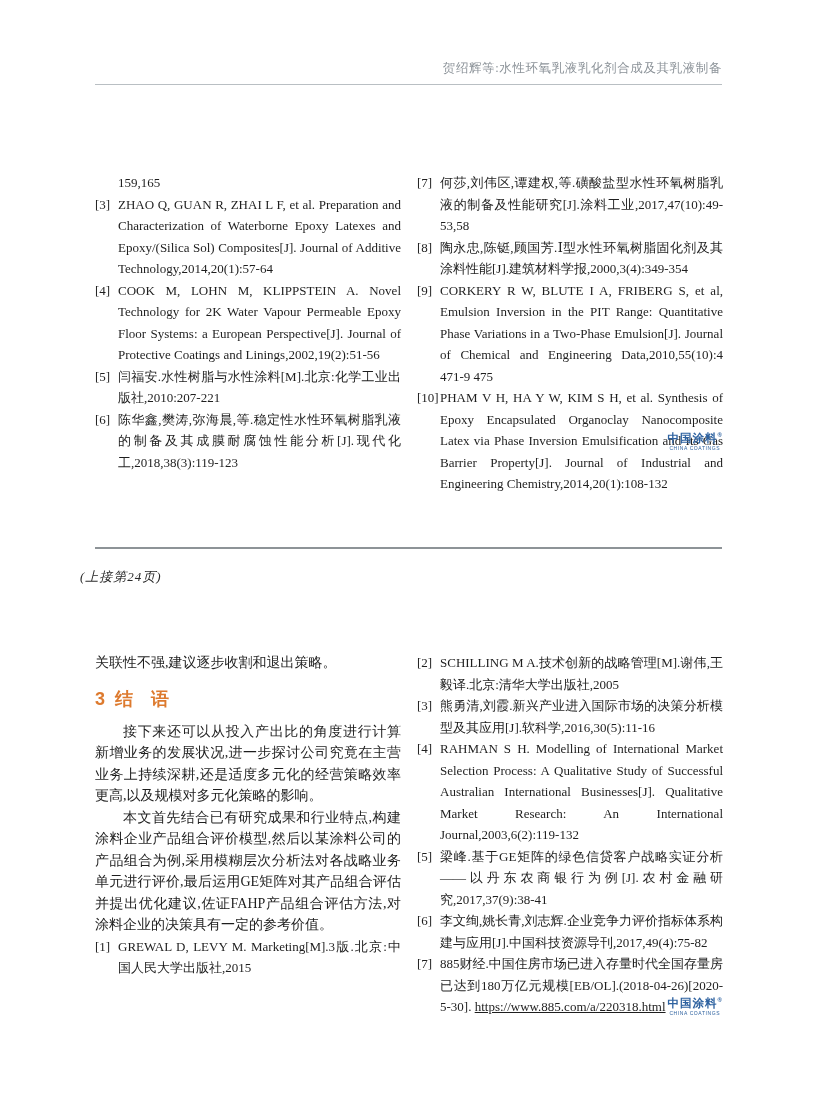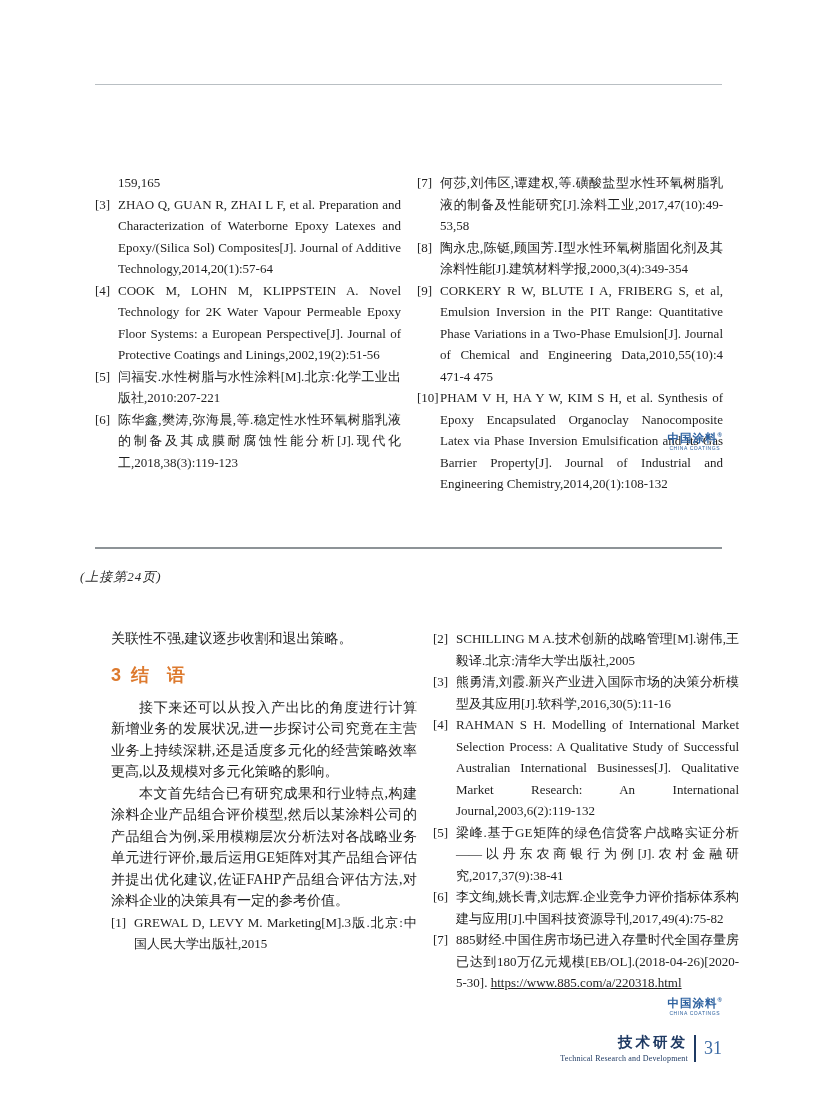--- a/index.html
+++ b/index.html
@@ -53,21 +53,21 @@
     position: absolute;
     top: 568px;
     left: 80px;
     font-size: 13px;
     font-style: italic;
     letter-spacing: 1px;
     color: #2a2a2a;
   }
 
   
-  .lower { top: 628px; margin-left: 16px; }
+  .lower { top: 652px; }
   .body-par { margin: 0; font-size: 14px; line-height: 21.5px; text-align: justify; }
   .indent { text-indent: 2em; }
   .section-heading {
     margin: 13px 0 10px 0;
     font-family: "Liberation Sans", "DejaVu Sans", sans-serif;
     font-size: 18px;
     font-weight: bold;
     color: #dd7a2e;
   }
   .section-heading .heading-title { margin-left: 10px; }
@@ -120,20 +120,21 @@
     letter-spacing: 0.2px;
   }
   .footer-bar { width: 2px; height: 27px; background: #1f3a63; margin: 0 8px 0 6px; }
   .footer-page { font-size: 18px; color: #3c6ba5; }
 </style>
 </head>
 <body>
 
 <div class="page">
 
+  <div class="running-title">贺绍辉等:水性环氧乳液乳化剂合成及其乳液制备</div>
   <div class="header-rule"></div>
 
   <div class="two-col refs-top">
     <div class="col">
       <div class="ref">
         <span class="ref-num"></span>
         <span class="ref-text">159,165</span>
       </div>
       <div class="ref">
         <span class="ref-num">[3]</span>
@@ -156,21 +157,21 @@
       <div class="ref">
         <span class="ref-num">[7]</span>
         <span class="ref-text">何莎,刘伟区,谭建权,等.磺酸盐型水性环氧树脂乳液的制备及性能研究[J].涂料工业,2017,47(10):49-53,58</span>
       </div>
       <div class="ref">
         <span class="ref-num">[8]</span>
         <span class="ref-text">陶永忠,陈铤,顾国芳.Ⅰ型水性环氧树脂固化剂及其涂料性能[J].建筑材料学报,2000,3(4):349-354</span>
       </div>
       <div class="ref">
         <span class="ref-num">[9]</span>
-        <span class="ref-text">CORKERY R W, BLUTE I A, FRIBERG S, et al, Emulsion Inversion in the PIT Range: Quantitative Phase Variations in a Two-Phase Emulsion[J]. Journal of Chemical and Engineering Data,2010,55(10):4 471-4 475</span>
+        <span class="ref-text">CORKERY R W, BLUTE I A, FRIBERG S, et al, Emulsion Inversion in the PIT Range: Quantitative Phase Variations in a Two-Phase Emulsion[J]. Journal of Chemical and Engineering Data,2010,55(10):4 471-9 475</span>
       </div>
       <div class="ref">
         <span class="ref-num">[10]</span>
         <span class="ref-text">PHAM V H, HA Y W, KIM S H, et al. Synthesis of Epoxy Encapsulated Organoclay Nanocomposite Latex via Phase Inversion Emulsification and Its Gas Barrier Property[J]. Journal of Industrial and Engineering Chemistry,2014,20(1):108-132</span>
       </div>
     </div>
   </div>
 
   <div class="logo logo-top">
     <div class="logo-cn"><span>中国涂料</span><span class="logo-mark">®</span></div>
@@ -219,22 +220,14 @@
         <span class="ref-text"><span>885财经.中国住房市场已进入存量时代全国存量房已达到180万亿元规模[EB/OL].(2018-04-26)[2020-5-30].</span> <span class="url">https://www.885.com/a/220318.html</span></span>
       </div>
     </div>
   </div>
 
   <div class="logo logo-bottom">
     <div class="logo-cn"><span>中国涂料</span><span class="logo-mark">®</span></div>
     <div class="logo-en">CHINA COATINGS</div>
   </div>
 
-  <div class="footer">
-    <div class="footer-titles">
-      <div class="footer-cn">技术研发</div>
-      <div class="footer-en">Technical Research and Development</div>
-    </div>
-    <div class="footer-bar"></div>
-    <div class="footer-page">31</div>
-  </div>
 
 </div>
 
 </body></html>

